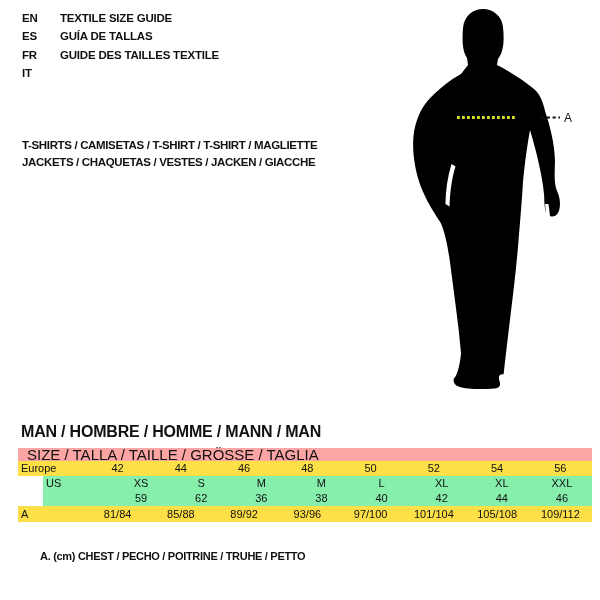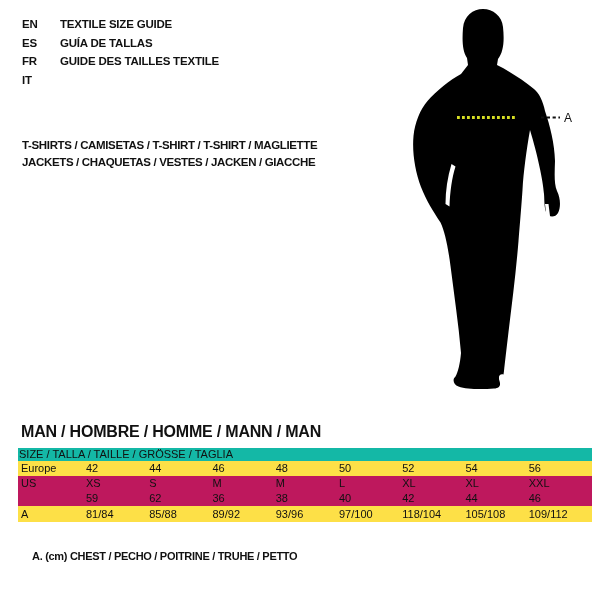--- a/index.html
+++ b/index.html
@@ -8,21 +8,21 @@
     position: relative;
     width: 600px; height: 600px;
     background: #ffffff;
     color: #111111;
     font-family: "Liberation Sans", "DejaVu Sans", sans-serif;
     overflow: hidden;
   }
   
   .langs { position: absolute; left: 22px; top: 12px; }
   .lang-row {
-    display: flex; align-items: flex-end;
+    display: flex; align-items: flex-start;
     height: 18.4px;
     font-size: 11.5px; font-weight: 700; letter-spacing: -0.2px;
     white-space: nowrap;
   }
   .lang-code { width: 38px; }
   
   .cats {
     position: absolute; left: 22px; top: 109px;
     font-size: 11.5px; font-weight: 700; letter-spacing: -0.35px;
     line-height: 16.5px; white-space: nowrap; margin-top: 28px;
@@ -38,34 +38,34 @@
     position: absolute; left: 21px; top: 423px;
     font-size: 16px; font-weight: 700; letter-spacing: -0.2px;
     white-space: nowrap;
   }
   
   .size-table {
     position: absolute; left: 18px; top: 448px; width: 574px;
     font-size: 11px; font-weight: 400;
   }
   .thead {
-    background: #14b8a6;
+    background: #fca5a5;
     height: 13px; line-height: 13px;
-    padding-left: 1px;
-    font-size: 11px;
+    padding-left: 9px;
+    font-size: 15px;
     white-space: nowrap;
   }
   .trow { display: flex; height: 15px; line-height: 15px; background: #fde047; }
-  .trow.band { background: #be185d; }
+  .trow.band { background: #86efac; margin-left: 25px; }
   .trow.a-row { height: 16px; line-height: 16px; }
   .tlabel { width: 68px; padding-left: 3px; }
-  .tcell { flex: 1 1 0; text-align: left; }
+  .tcell { flex: 1 1 0; text-align: center; }
   
   .footnote {
-    position: absolute; left: 32px; top: 550px;
+    position: absolute; left: 40px; top: 550px;
     font-size: 11px; font-weight: 700; letter-spacing: -0.3px;
     white-space: nowrap;
   }
 </style>
 </head>
 <body>
 
 <div class="page">
 
   <section class="langs">
@@ -174,21 +174,21 @@
       <span class="tcell">46</span>
     </div>
 
     <div class="trow a-row">
       <span class="tlabel">A</span>
       <span class="tcell">81/84</span>
       <span class="tcell">85/88</span>
       <span class="tcell">89/92</span>
       <span class="tcell">93/96</span>
       <span class="tcell">97/100</span>
-      <span class="tcell">118/104</span>
+      <span class="tcell">101/104</span>
       <span class="tcell">105/108</span>
       <span class="tcell">109/112</span>
     </div>
   </div>
 
   <div class="footnote">A. (cm) CHEST / PECHO / POITRINE / TRUHE / PETTO</div>
 
 </div>
 
 </body></html>

